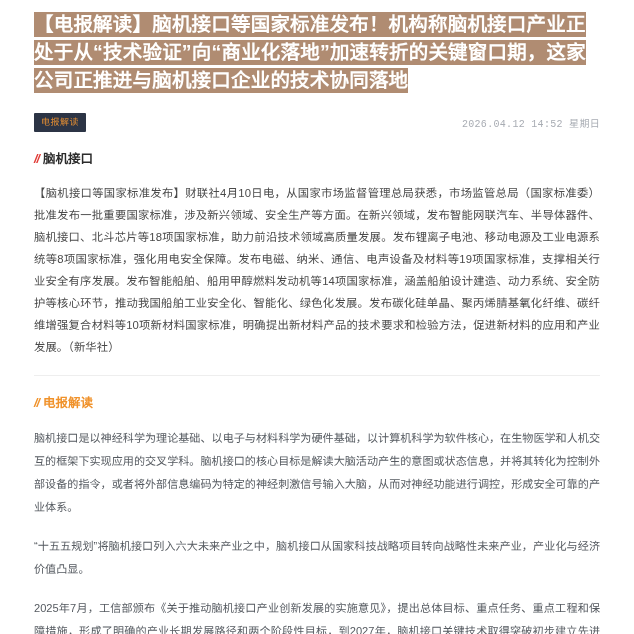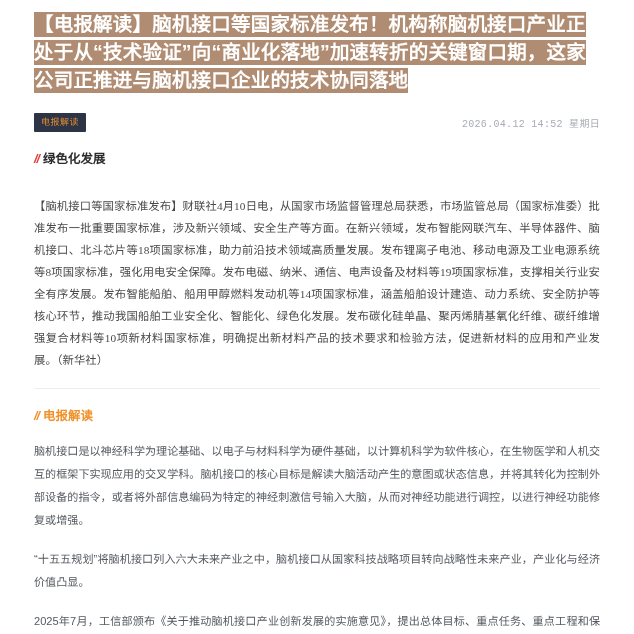--- a/index.html
+++ b/index.html
@@ -97,21 +97,21 @@
   
   .body-p {
     margin: 9px 0 0 0;
     font-size: 11.3px;
     line-height: 22px;
     color: #4a4a4a;
     text-align: justify;
     text-justify: inter-ideograph;
     letter-spacing: 0.1px;
   }
-  .body-p.first { margin-top: 27px; font-family: Liberation Serif, serif; }
+  .body-p.first { margin-top: 14px; }
 
   .divider {
     margin-top: 17px;
     height: 1px;
     background: #eeeeee;
     width: 100%;
   }
 
   
   .sub-head {
@@ -141,31 +141,31 @@
 
     <h1 class="article-title"><span class="hl">【电报解读】脑机接口等国家标准发布！机构称脑机接口产业正处于从“技术验证”向“商业化落地”加速转折的关键窗口期，这家公司正推进与脑机接口企业的技术协同落地</span></h1>
 
     <div class="meta-row">
       <span class="tag-badge">电报解读</span>
       <span class="meta-date">2026.04.12 14:52 星期日</span>
     </div>
 
     <div class="section-head">
       <span class="slashes red">//</span>
-      <span class="sec-label-dark">绿色化发展</span>
+      <span class="sec-label-dark">脑机接口</span>
     </div>
 
     <p class="body-p first">【脑机接口等国家标准发布】财联社4月10日电，从国家市场监督管理总局获悉，市场监管总局（国家标准委）批准发布一批重要国家标准，涉及新兴领域、安全生产等方面。在新兴领域，发布智能网联汽车、半导体器件、脑机接口、北斗芯片等18项国家标准，助力前沿技术领域高质量发展。发布锂离子电池、移动电源及工业电源系统等8项国家标准，强化用电安全保障。发布电磁、纳米、通信、电声设备及材料等19项国家标准，支撑相关行业安全有序发展。发布智能船舶、船用甲醇燃料发动机等14项国家标准，涵盖船舶设计建造、动力系统、安全防护等核心环节，推动我国船舶工业安全化、智能化、绿色化发展。发布碳化硅单晶、聚丙烯腈基氧化纤维、碳纤维增强复合材料等10项新材料国家标准，明确提出新材料产品的技术要求和检验方法，促进新材料的应用和产业发展。（新华社）</p>
 
     <div class="divider"></div>
 
     <div class="section-head">
       <span class="slashes orange">//</span>
       <span class="sec-label-orange">电报解读</span>
     </div>
 
 
-    <p class="analysis-p">脑机接口是以神经科学为理论基础、以电子与材料科学为硬件基础，以计算机科学为软件核心，在生物医学和人机交互的框架下实现应用的交叉学科。脑机接口的核心目标是解读大脑活动产生的意图或状态信息，并将其转化为控制外部设备的指令，或者将外部信息编码为特定的神经刺激信号输入大脑，从而对神经功能进行调控，以进行神经功能修复或增强。</p>
+    <p class="analysis-p">脑机接口是以神经科学为理论基础、以电子与材料科学为硬件基础，以计算机科学为软件核心，在生物医学和人机交互的框架下实现应用的交叉学科。脑机接口的核心目标是解读大脑活动产生的意图或状态信息，并将其转化为控制外部设备的指令，或者将外部信息编码为特定的神经刺激信号输入大脑，从而对神经功能进行调控，形成安全可靠的产业体系。</p>
     <p class="analysis-p tight">“十五五规划”将脑机接口列入六大未来产业之中，脑机接口从国家科技战略项目转向战略性未来产业，产业化与经济价值凸显。</p>
     <p class="analysis-p tight">2025年7月，工信部颁布《关于推动脑机接口产业创新发展的实施意见》，提出总体目标、重点任务、重点工程和保障措施，形成了明确的产业长期发展路径和两个阶段性目标，到2027年，脑机接口关键技术取得突破初步建立先进的技术体系、产业体系和标准体系。产业规模不断壮大，打造2至3个产业发展集聚区，开拓一批新场景、新模式新业态。到2030年,脑机接口产业创新能力显著提升，形成安全可靠的产业体系，培育2、3家有全球影响力的领军企业和一批专精特新中小企业，综合实力迈入世界前列。</p>
 
   </div>
 </div>
 
 </body></html>

